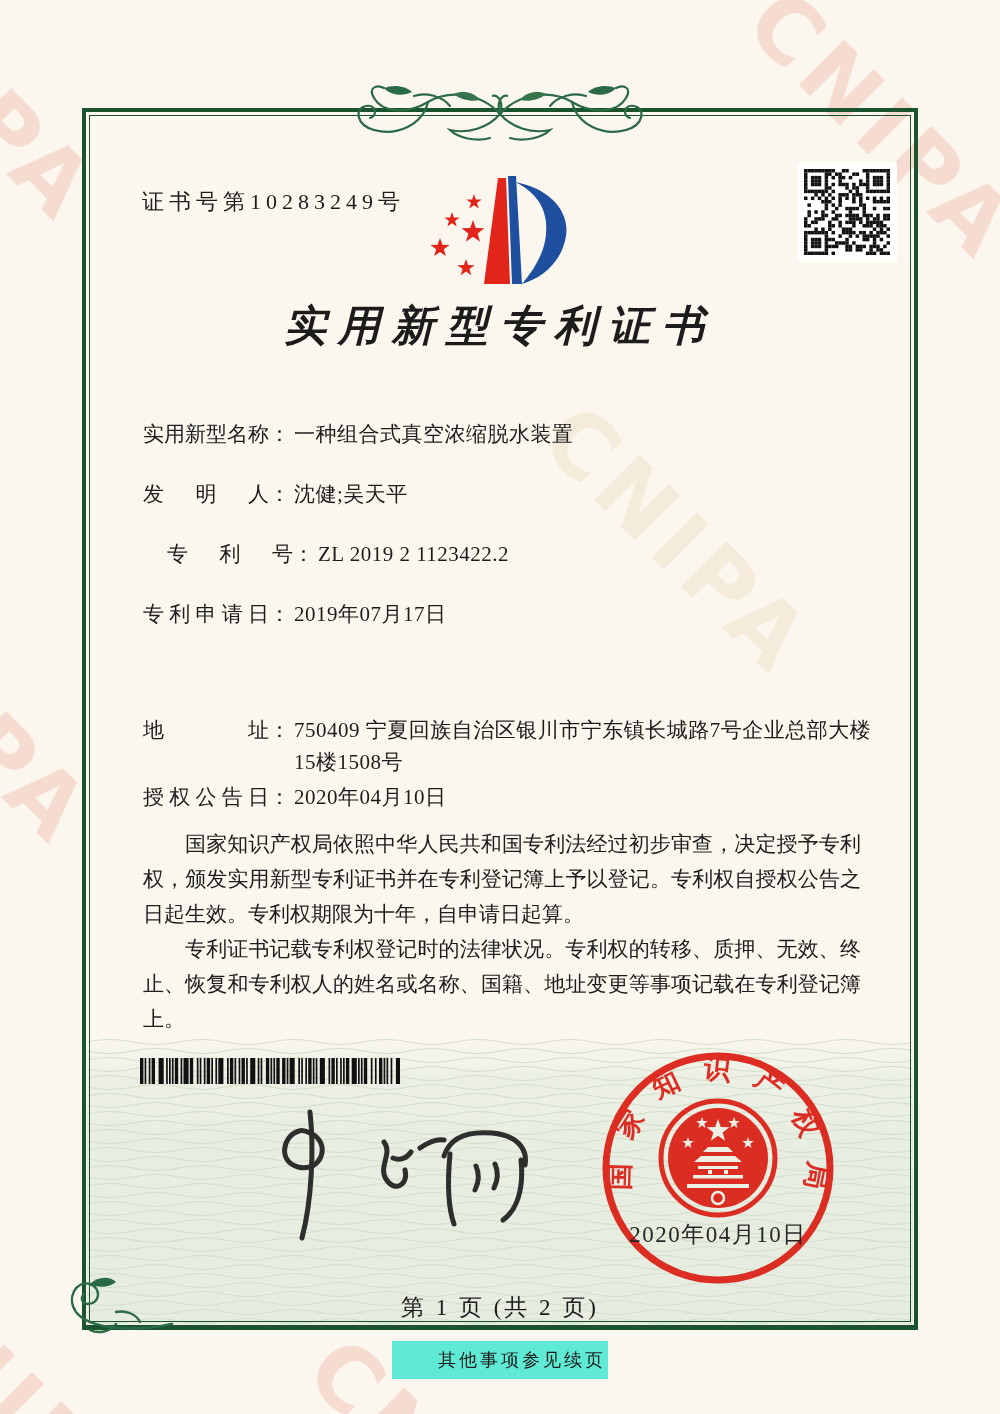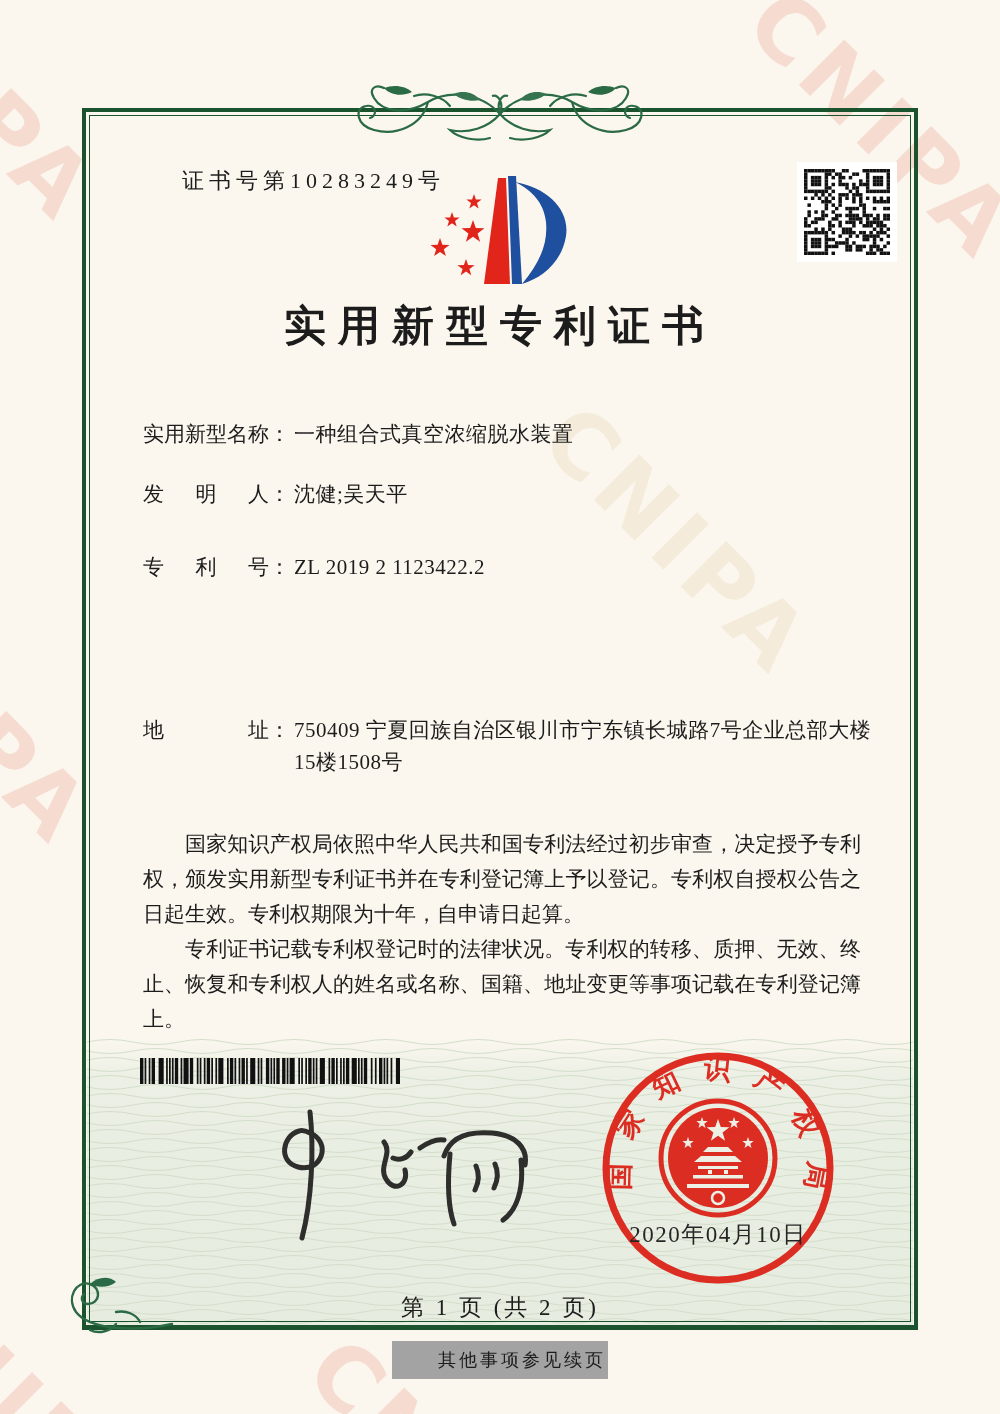--- a/index.html
+++ b/index.html
@@ -14,41 +14,41 @@
     font-weight:bold; font-size:88px; letter-spacing:8px; white-space:nowrap;
     color:rgba(235,158,138,0.30); transform:rotate(45deg); transform-origin:left top;
   }
   .wm.faint{ color:rgba(243,233,215,0.85); }
   .frame{ position:absolute; left:82px; top:108px; width:836px; height:1222px;
     border:4px solid #1b532e; border-bottom-width:5px; }
   .frame-inner{ position:absolute; inset:3px; border:1px solid #1b532e; }
   .band{ position:absolute; left:87px; top:1038px; width:826px; height:288px;
     background:linear-gradient(180deg, rgba(233,238,227,0) 0%, rgba(233,238,227,0.85) 14%, #e9eee3 40%, #e7ece1 100%); }
   .band svg{ position:absolute; inset:0; }
-  .cert-no{ position:absolute; left:142px; top:166px; font-size:22px; letter-spacing:5px;margin-left:40px; }
+  .cert-no{ position:absolute; left:142px; top:187px; font-size:22px; letter-spacing:5px; }
   .qr-box{ position:absolute; left:797px; top:162px; width:100px; height:100px;
     background:#fff; display:flex; align-items:center; justify-content:center; }
   .logo{ position:absolute; left:418px; top:158px; }
   .title{ position:absolute; left:0; top:298px; width:1000px; text-align:center;
-    font-size:42px; font-weight:bold; letter-spacing:12px; }
+    font-size:42px; font-weight:bold; letter-spacing:12px;font-style:italic; }
   .field-row{ position:absolute; left:143px; font-size:21px; line-height:32px; }
   .field-row.second{ left:510px; }
   .lbl{ display:inline-block; width:126px; text-align:justify; text-align-last:justify; vertical-align:top; }
   .colon{ display:inline-block; vertical-align:top; }
   .val{ display:inline-block; vertical-align:top; margin-left:4px; letter-spacing:0.5px; }
   .val.wide{ width:592px; }
   .para{ position:absolute; left:143px; width:718px; font-size:21px; line-height:35px;
     text-align:justify; text-indent:42px; }
   .barcode{ position:absolute; left:140px; top:1058px; }
   .director{ position:absolute; left:142px; top:1138px; font-size:22px; line-height:45px; letter-spacing:5px; }
   .signature{ position:absolute; left:252px; top:1104px; }
   .seal{ position:absolute; left:596px; top:1046px; }
   .page-info{ position:absolute; left:0; top:1292px; width:1000px; text-align:center;
     font-size:23px; letter-spacing:3px; }
-  .note{ position:absolute; left:392px; top:1341px; width:216px; height:38px; background:#a3a3a3;
+  .note{ position:absolute; left:392px; top:1341px; width:216px; height:38px; background:#5eead4;
     display:flex; align-items:center; justify-content:center; font-size:18px; letter-spacing:3px;padding-left:44px; }
   .ornament-top{ position:absolute; left:330px; top:82px; }
   .ornament-bl{ position:absolute; left:54px; top:1272px; }
 </style>
 </head>
 <body>
 
 <div class="page">
 
   <div class="wm" style="left:-120px; top:-68px;">CNIPA</div>
@@ -450,25 +450,31 @@
   </div>
 
   <div class="title">实用新型专利证书</div>
 
   <div class="field-row" style="top:478px;">
     <span class="lbl">发明人</span><span class="colon">：</span><span class="val">沈健;吴天平</span>
   </div>
   <div class="field-row" style="top:418px;">
     <span class="lbl">实用新型名称</span><span class="colon">：</span><span class="val">一种组合式真空浓缩脱水装置</span>
   </div>
-  <div class="field-row" style="top:551px;">
+  <div class="field-row" style="top:538px;margin-left:24px;">
     <span class="lbl">专利号</span><span class="colon">：</span><span class="val">ZL 2019 2 1123422.2</span>
+  </div>
+  <div class="field-row" style="top:598px;">
+    <span class="lbl">专利申请日</span><span class="colon">：</span><span class="val">2019年07月17日</span>
   </div>
   <div class="field-row" style="top:714px;">
     <span class="lbl">地址</span><span class="colon">：</span><span class="val wide">750409 宁夏回族自治区银川市宁东镇长城路7号企业总部大楼15楼1508号</span>
+  </div>
+  <div class="field-row" style="top:781px;">
+    <span class="lbl">授权公告日</span><span class="colon">：</span><span class="val">2020年04月10日</span>
   </div>
 
   <div class="para" style="top:932px;">专利证书记载专利权登记时的法律状况。专利权的转移、质押、无效、终止、恢复和专利权人的姓名或名称、国籍、地址变更等事项记载在专利登记簿上。</div>
   <div class="para" style="top:827px;">国家知识产权局依照中华人民共和国专利法经过初步审查，决定授予专利权，颁发实用新型专利证书并在专利登记簿上予以登记。专利权自授权公告之日起生效。专利权期限为十年，自申请日起算。</div>
 
   <svg class="barcode" id="barcode" width="260" height="26">
       <rect x="0" y="0" width="3.4" height="26" fill="#111"></rect>
       <rect x="4.6" y="0" width="1.7" height="26" fill="#111"></rect>
       <rect x="8.7" y="0" width="1.7" height="26" fill="#111"></rect>
       <rect x="11.6" y="0" width="3.4" height="26" fill="#111"></rect>

